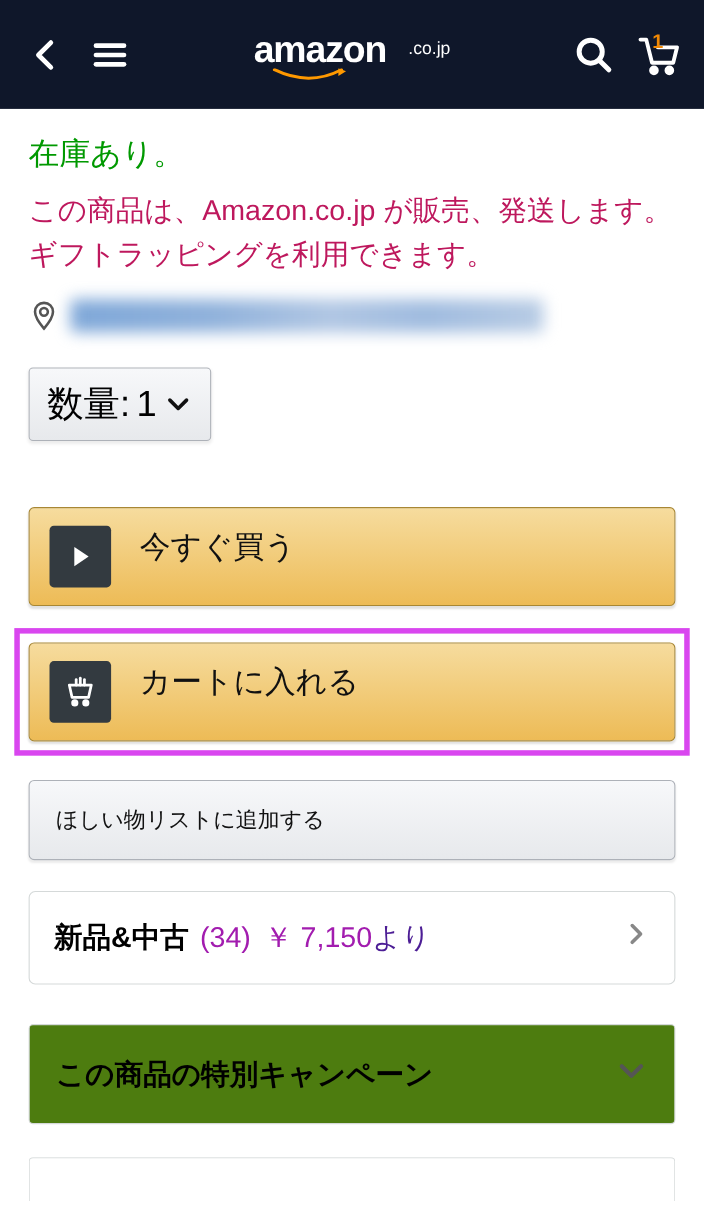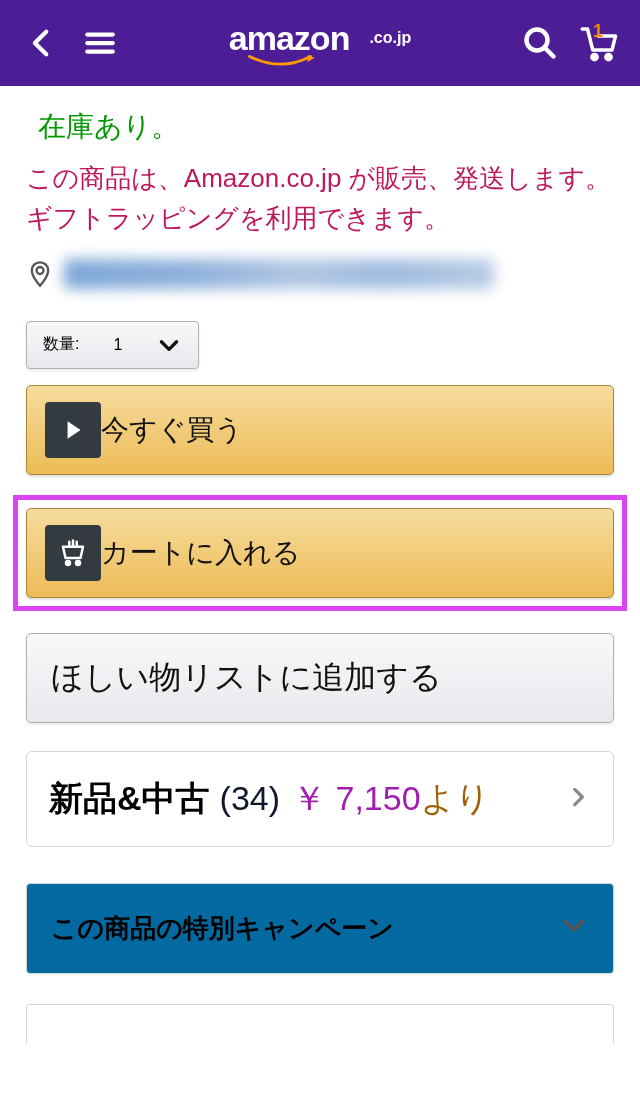--- a/index.html
+++ b/index.html
@@ -1,93 +1,94 @@
 <!DOCTYPE html>
 <html><head>
 <meta charset="utf-8">
 <style>
   * { box-sizing: border-box; margin: 0; padding: 0; }
   html, body { width: 640px; height: 1100px; font-family: "Hiragino Kaku Gothic ProN", "Meiryo", sans-serif; background: #fff; }
 
   
   .header {
-    background: #4c1d95;
-    height: 86px;
+    background: #0f172a;
+    height: 99px;
     display: flex;
     align-items: center;
     padding: 0 18px;
     gap: 10px;
   }
   .header .back, .header .menu, .header .search, .header .cart {
     color: #fff;
     width: 48px; height: 48px;
     display: flex; align-items: center; justify-content: center;
   }
   .logo {
     flex: 1;
     display: flex;
     align-items: flex-start;
     justify-content: center;
     color: #fff;
     position: relative;
     height: 48px;
   }
   .logo-main { font-size: 34px; font-weight: 700; letter-spacing: -1px; position: relative; }
-  .logo-suffix { font-size: 16px; margin-left: 20px; margin-top: 10px; font-weight: 700; }
+  .logo-suffix { font-size: 16px; margin-left: 20px; margin-top: 10px; font-weight: 400; }
   .smile {
     position: absolute;
     left: 50%; transform: translateX(-84px);
     bottom: -2px;
     width: 90px; height: 14px;
   }
   .cart { position: relative; }
   .cart-badge {
     position: absolute;
     top: 2px; left: 19px;
     color: #f08804;
     font-size: 18px;
     font-weight: 700;
   }
 
   
   .content { padding: 14px 26px 0 26px; }
 
-  .stock { color: #009900; font-size: 28px; margin-top: 8px; margin-bottom: 12px; margin-left: 12px; }
+  .stock { color: #009900; font-size: 28px; margin-top: 8px; margin-bottom: 12px; }
   .seller-info { color: #be185d; font-size: 26px; line-height: 1.55; margin-bottom: 20px; }
 
   .deliver-row { display: flex; align-items: center; gap: 10px; margin-bottom: 32px; }
   .pin-icon { width: 28px; height: 28px; color: #555; flex-shrink: 0; }
   .blurred {
     height: 30px; flex: 1;
     background: linear-gradient(90deg, #7ea7d8 0%, #8fb1db 30%, #b0c6e3 55%, #9fbbdf 75%, #b7cbe4 100%);
     filter: blur(7px);
     border-radius: 4px;
     max-width: 430px;
   }
 
   .qty {
     display: inline-flex; align-items: center;
     border: 1px solid #adb1b8;
     border-radius: 4px;
     background: linear-gradient(#f7f8fa, #e7e9ec);
     padding: 10px 16px;
-    font-size: 16px;
+    font-size: 33px;
     box-shadow: 0 2px 3px rgba(0,0,0,0.08);
-    margin-bottom: 16px;
-    gap: 28px;
+    margin-bottom: 60px;
+    gap: 0;
   }
   .qty-num { margin: 0 6px; }
 
   .btn {
     width: 100%;
     display: flex;
-    align-items: center;
+    align-items: flex-start;
     border-radius: 5px;
     padding: 16px 18px;
     font-size: 28px;
+    gap: 26px;
     margin-bottom: 20px;
     border: 1px solid #a88734;
     background: linear-gradient(#f6dc9e, #edbb56);
     box-shadow: 0 2px 2px rgba(0,0,0,0.12);
     color: #111;
   }
   .btn .icon-box {
     width: 56px; height: 56px;
     background: #333a40;
     border-radius: 4px;
@@ -100,46 +101,46 @@
     margin: 0 -13px 22px -13px;
   }
   .add-cart-wrap .btn { margin-bottom: 0; }
 
   .grey-btn {
     width: 100%;
     border: 1px solid #adb1b8;
     border-radius: 5px;
     background: linear-gradient(#f7f8fa, #e7e9ec);
     padding: 22px 24px;
-    font-size: 32px;
+    font-size: 20px;
     color: #111;
     margin-bottom: 28px;
     box-shadow: 0 2px 2px rgba(0,0,0,0.08);
   }
 
   .offers {
     width: 100%;
     border: 1px solid #d5d9d9;
     border-radius: 6px;
     padding: 24px 22px;
-    font-size: 34px;
+    font-size: 26px;
     display: flex;
     align-items: center;
     margin-bottom: 36px;
   }
   .offers .label { font-weight: 600; }
-  .offers .count { margin-left: 10px; color: #0f172a; }
+  .offers .count { margin-left: 10px; color: #a21caf; }
   .offers .price { color: #a21caf; margin-left: 12px; }
-  .offers .yori { color: #a16207; }
+  .offers .yori { color: #4c1d95; }
   .offers .chev { margin-left: auto; color: #888; }
 
   .campaign {
     width: 100%;
     border: 1px solid #d5d9d9;
-    background: #0369a1;
+    background: #4d7c0f;
     border-radius: 4px;
     padding: 26px 24px;
     font-size: 26px;
     font-weight: 600;
     display: flex;
     align-items: center;
     margin-bottom: 30px;
   }
   .campaign .chev { margin-left: auto; color: #555; }
 

